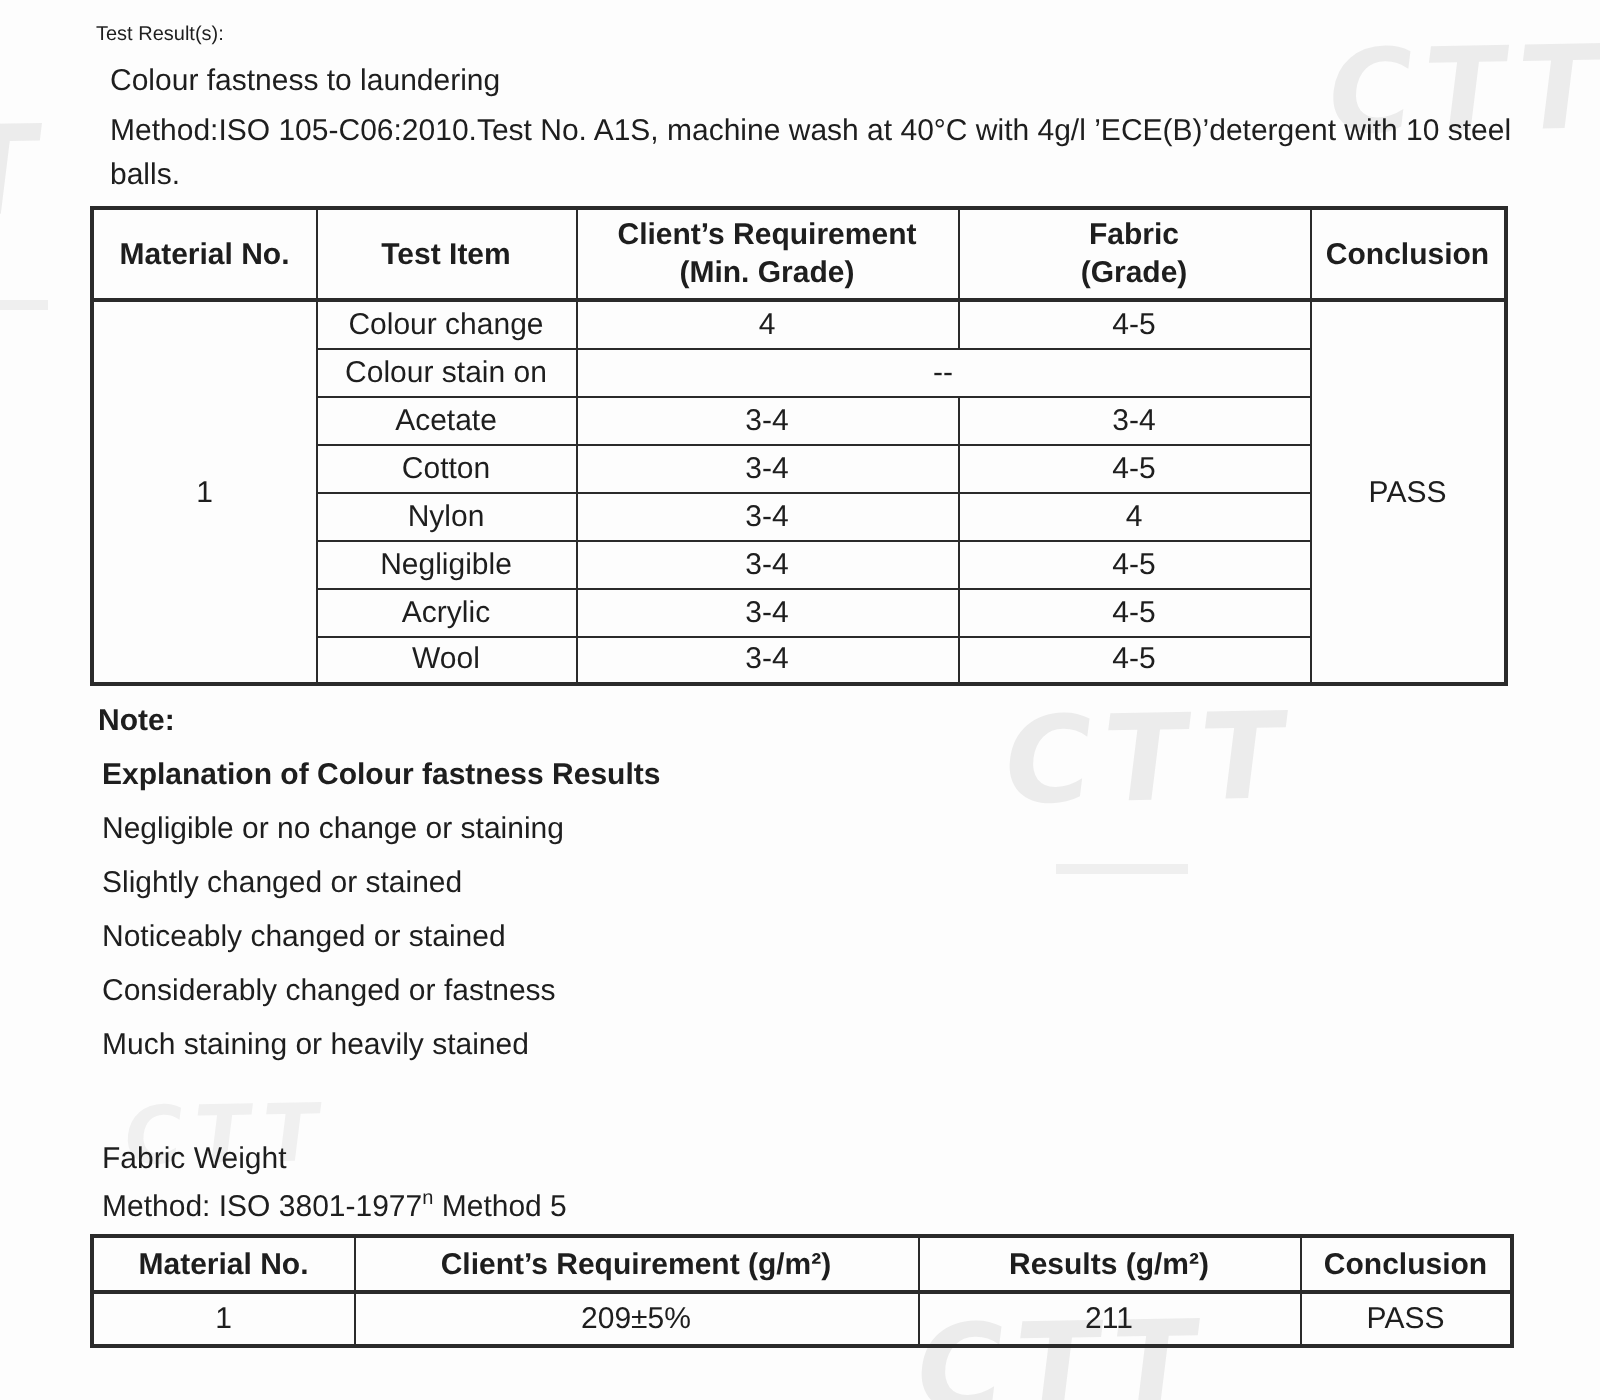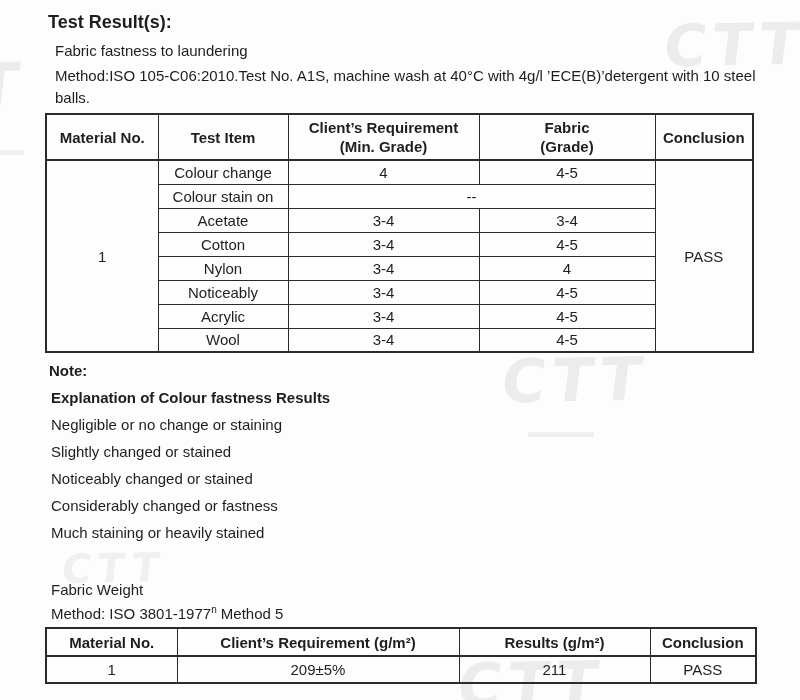--- a/index.html
+++ b/index.html
@@ -24,21 +24,21 @@
   .wm-mid { left:502px; top:350px; font-size:60px; }
   .wm-bl  { left:62px;  top:548px; font-size:40px; color:rgba(60,60,60,0.065); }
   .wm-bot { left:458px; top:654px; font-size:60px; }
   .wm-bar { position:absolute; z-index:0; background:rgba(60,60,60,0.07); pointer-events:none; }
   .wm-bar-l   { left:0; top:150px; width:24px; height:5px; }
   .wm-bar-mid { left:528px; top:432px; width:66px; height:5px; }
 
   
   .content { position:absolute; z-index:1; left:45px; top:12px; width:712px; font-size:15px; }
 
-  .doc-title   { font-weight:bold; font-size:18px; margin-left:3px; }
+  .doc-title   { font-weight:normal; font-size:10px; margin-left:3px; }
   .test-name   { margin:9px 0 0 10px; }
   .method-line { margin:6px 0 0 10px; line-height:22px; width:716px; }
   .u { }
 
   table { border-collapse:collapse; table-layout:fixed; background:transparent; }
   th, td { border:1px solid #2b2b2b; text-align:center; vertical-align:middle; font-size:15px; padding:0 2px; }
   th { font-weight:bold; }
   .t1, .t2 { border:2px solid #2b2b2b; }
   .t1 thead tr, .t2 thead tr { border-bottom:2px solid #2b2b2b; }
 
@@ -67,21 +67,21 @@
   <div class="wm wm-l">T</div>
   <div class="wm wm-mid">CTT</div>
   <div class="wm wm-bl">CTT</div>
   <div class="wm wm-bot">CTT</div>
   <div class="wm-bar wm-bar-l"></div>
   <div class="wm-bar wm-bar-mid"></div>
 
   <div class="content">
 
     <div class="doc-title">Test Result(s):</div>
-    <div class="test-name">Fabric fastness to laundering</div>
+    <div class="test-name">Colour fastness to laundering</div>
     <div class="method-line"><span class="u">Method:</span><span>ISO 105-C06:2010.Test No. A1S, machine wash at 40°C with 4g/l ’ECE(B)’detergent with 10 steel balls.</span></div>
 
     <table class="t1">
       <colgroup>
         <col style="width:112px">
           <col style="width:130px">
           <col style="width:191px">
           <col style="width:176px">
           <col style="width:98px">
       </colgroup>
@@ -121,21 +121,21 @@
           <td>Cotton</td>
           <td>3-4</td>
           <td>4-5</td>
         </tr>
         <tr>
           <td>Nylon</td>
           <td>3-4</td>
           <td>4</td>
         </tr>
         <tr>
-          <td>Noticeably</td>
+          <td>Negligible</td>
           <td>3-4</td>
           <td>4-5</td>
         </tr>
         <tr>
           <td>Acrylic</td>
           <td>3-4</td>
           <td>4-5</td>
         </tr>
         <tr>
           <td>Wool</td>

